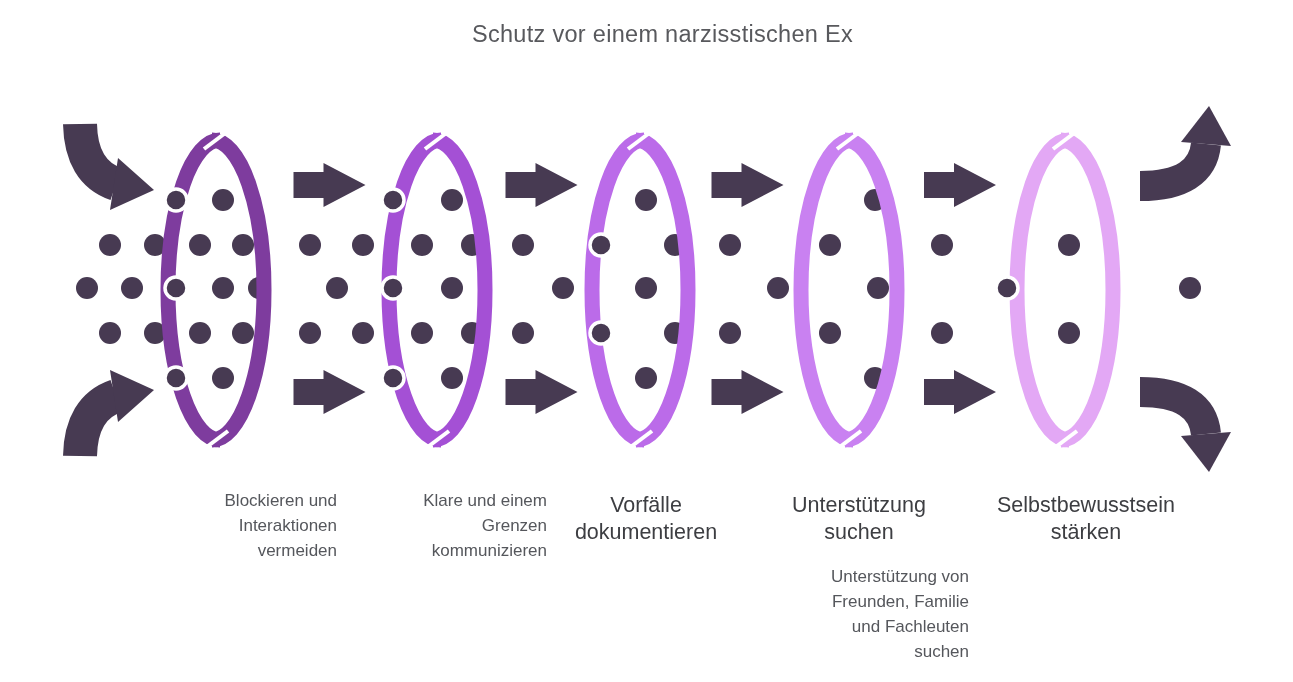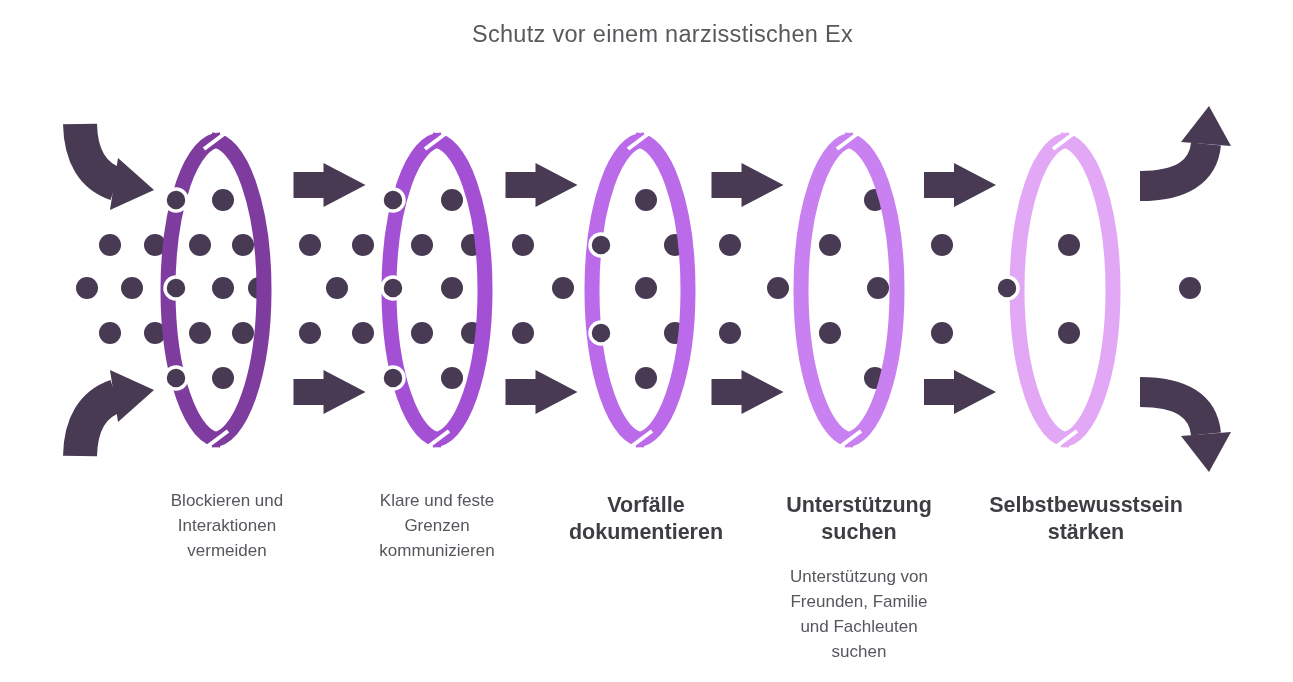--- a/index.html
+++ b/index.html
@@ -19,29 +19,30 @@
     color:var(--c-title,#58595D);
   }
   #funnel{position:absolute;left:0;top:0;}
   .step{
     position:absolute;top:470px;width:220px;
     text-align:center;
   }
   .step-title{
     display:flex;align-items:flex-end;justify-content:center;
     height:76px;
-    font-size:21.5px;font-weight:bold;line-height:27px;
+    font-size:21.5px;font-weight:normal;line-height:27px;
     white-space:pre-line;
     color:var(--c-steptitle,#3D3E42);
   }
   .step-desc{
     margin-top:18px;
     font-size:17px;line-height:25px;
     white-space:pre-line;
     color:var(--c-stepdesc,#55575C);
+    text-align:right;
   }
 </style>
 </head>
 <body>
 
 <div class="canvas" style="--bg: #FFFFFF; --c-title: #58595D; --c-steptitle: #3D3E42; --c-stepdesc: #55575C;">
 
   <div class="main-title">Schutz vor einem narzisstischen Ex</div>
 
   <svg id="funnel" width="1293" height="682" viewBox="0 0 1293 682">
@@ -163,21 +164,21 @@
       </g>
     </svg>
 
   <div>
     <div class="step" style="left:117px">
       <div class="step-desc">Blockieren und
 Interaktionen
 vermeiden</div>
     </div>
     <div class="step" style="left:327px">
-      <div class="step-desc">Klare und feste
+      <div class="step-desc">Klare und einem
 Grenzen
 kommunizieren</div>
     </div>
     <div class="step" style="left:536px">
       <div class="step-title">Vorfälle
 dokumentieren</div>
     </div>
     <div class="step" style="left:749px">
       <div class="step-title">Unterstützung
 suchen</div>

